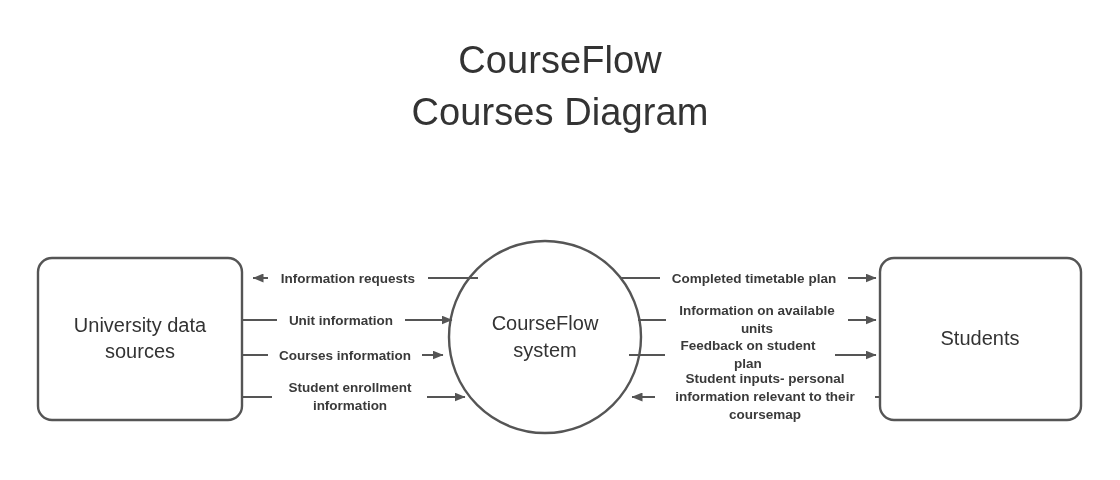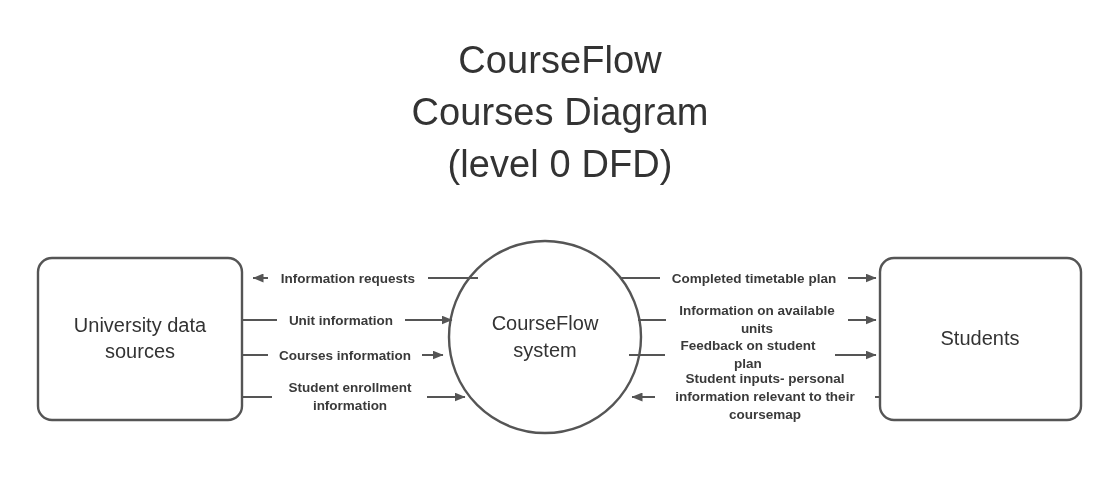--- a/index.html
+++ b/index.html
@@ -63,21 +63,20 @@
   }
 </style>
 </head>
 <body>
 
 <div id="canvas">
 
   <div class="title-block">
     <span class="title-line">CourseFlow</span>
     <span class="title-line">Courses Diagram</span>
-    <span class="title-line">(level 0 DFD)</span>
   </div>
 
   <svg class="diagram" width="1120" height="480" viewBox="0 0 1120 480">
     <defs>
       <marker id="arrow-right" markerWidth="11" markerHeight="9" refX="10.5" refY="4.5" orient="auto" markerUnits="userSpaceOnUse">
         <path d="M0,0 L11,4.5 L0,9 z" fill="#555555"></path>
       </marker>
       <marker id="arrow-left" markerWidth="11" markerHeight="9" refX="10.5" refY="4.5" orient="auto" markerUnits="userSpaceOnUse">
         <path d="M0,0 L11,4.5 L0,9 z" fill="#555555"></path>
       </marker>

